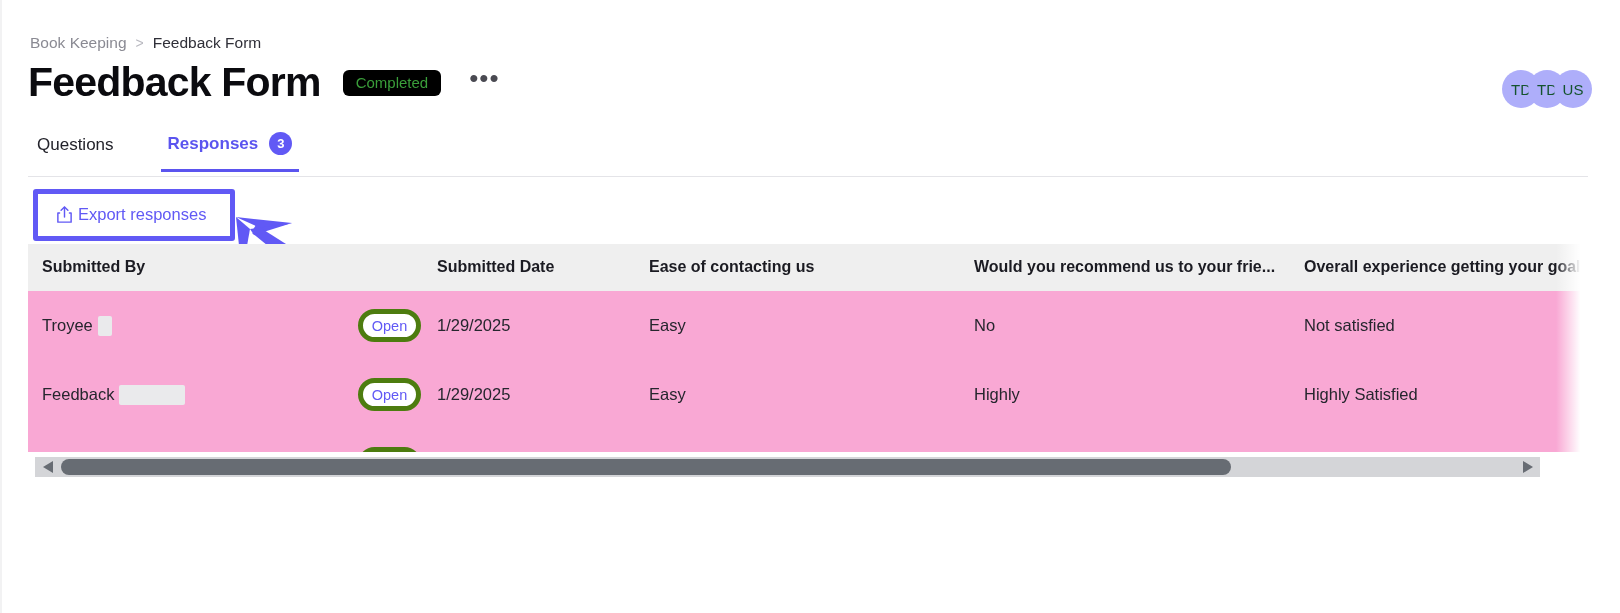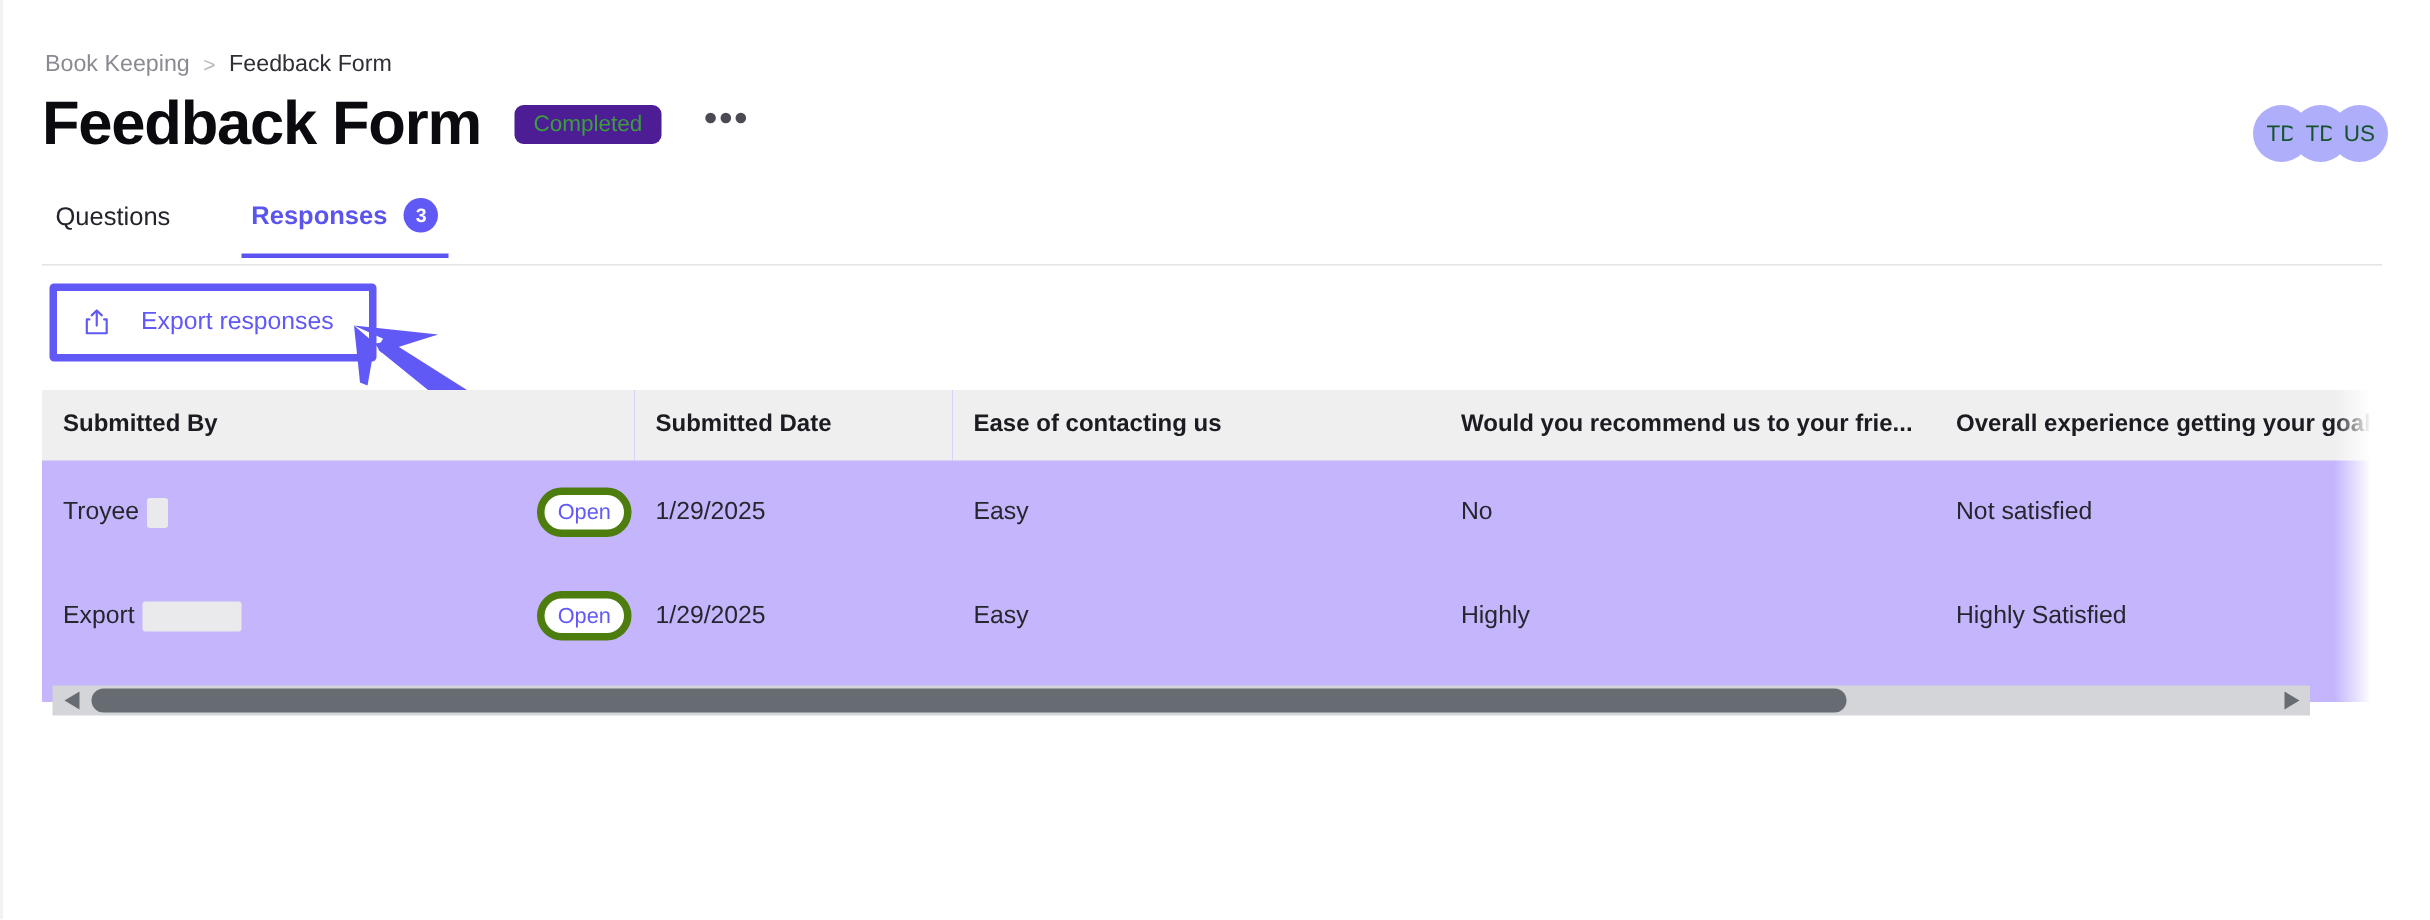--- a/index.html
+++ b/index.html
@@ -30,21 +30,21 @@
   
   .title-row {
     position: absolute; left: 28px; top: 62px;
     display: flex; align-items: center; gap: 22px;
   }
   .page-title {
     font-size: 41px; font-weight: bold; color: #0b0b0f;
     letter-spacing: -0.8px; line-height: 1.0;
   }
   .status-badge {
-    background: #4c1d95; color: #3a9e3a;
+    background: #000000; color: #3a9e3a;
     font-size: 15px; padding: 5px 13px 6px; border-radius: 6px;
     line-height: 1;
   }
   .dots-btn {
     color: #4a4a52; font-size: 26px; letter-spacing: 1px;
     line-height: 0.5; padding: 4px 6px 12px; cursor: pointer;
     user-select: none;
   }
 
   
@@ -82,39 +82,39 @@
     width: 1560px; height: 1px; background: #e4e4e8;
   }
 
   
   .export-wrap { position: absolute; left: 33px; top: 189px; }
   .export-highlight {
     border: 5px solid #6159f5; border-radius: 3px;
     padding: 0; background: #ffffff;
   }
   .export-btn {
-    display: flex; align-items: center; gap: 21px;
+    display: flex; align-items: center; gap: 5px;
     padding: 11px 24px 12px 18px;
     background: #ffffff; border: none; cursor: pointer;
     font-size: 16.5px; color: #6159f5;
     font-family: "Liberation Sans", sans-serif;
   }
   .export-icon { width: 17px; height: 19px; display:block; }
 
   
   .pointer-arrow {
     position: absolute; left: 228px; top: 205px;
     width: 150px; height: 110px; pointer-events: none;
   }
 
   
   .table-area {
-    position: absolute; left: 28px; top: 260px;
+    position: absolute; left: 28px; top: 244px;
     width: 1562px; height: 208px; overflow: hidden;
-    background: #c4b5fd;
+    background: #f9a8d4;
   }
   table { border-collapse: collapse; table-layout: fixed; width: 1680px; }
   thead th {
     background: #efefef; text-align: left;
     font-size: 16px; font-weight: bold; color: #1b1b22;
     padding: 14px 0 15px 14px; height: 46px;
     white-space: nowrap; overflow: hidden; text-overflow: ellipsis;
   }
   tbody td {
     font-size: 16.5px; color: #26262e;
@@ -260,21 +260,21 @@
             <button class="open-btn">Open</button>
           </td>
           <td>1/29/2025</td>
           <td>Easy</td>
           <td>No</td>
           <td>Not satisfied</td>
         </tr>
         <tr>
           <td>
             <span class="name-cell">
-              <span>Export</span>
+              <span>Feedback</span>
               <span class="redact r-md"></span>
             </span>
           </td>
           <td class="cell-open">
             <button class="open-btn">Open</button>
           </td>
           <td>1/29/2025</td>
           <td>Easy</td>
           <td>Highly</td>
           <td>Highly Satisfied</td>

